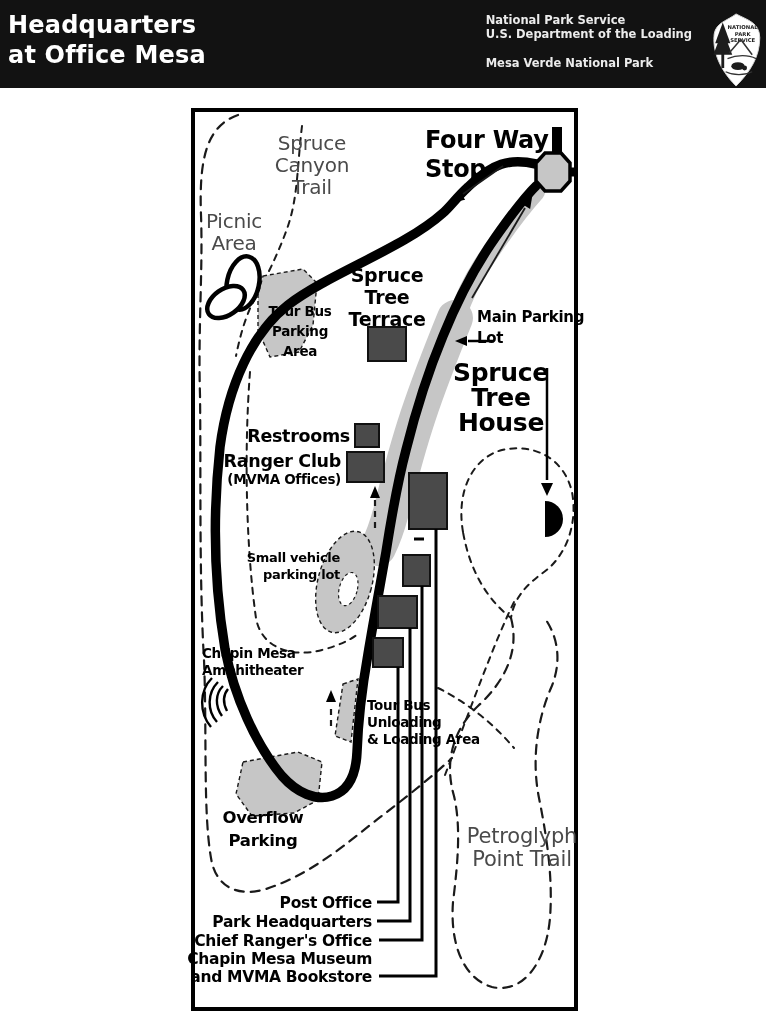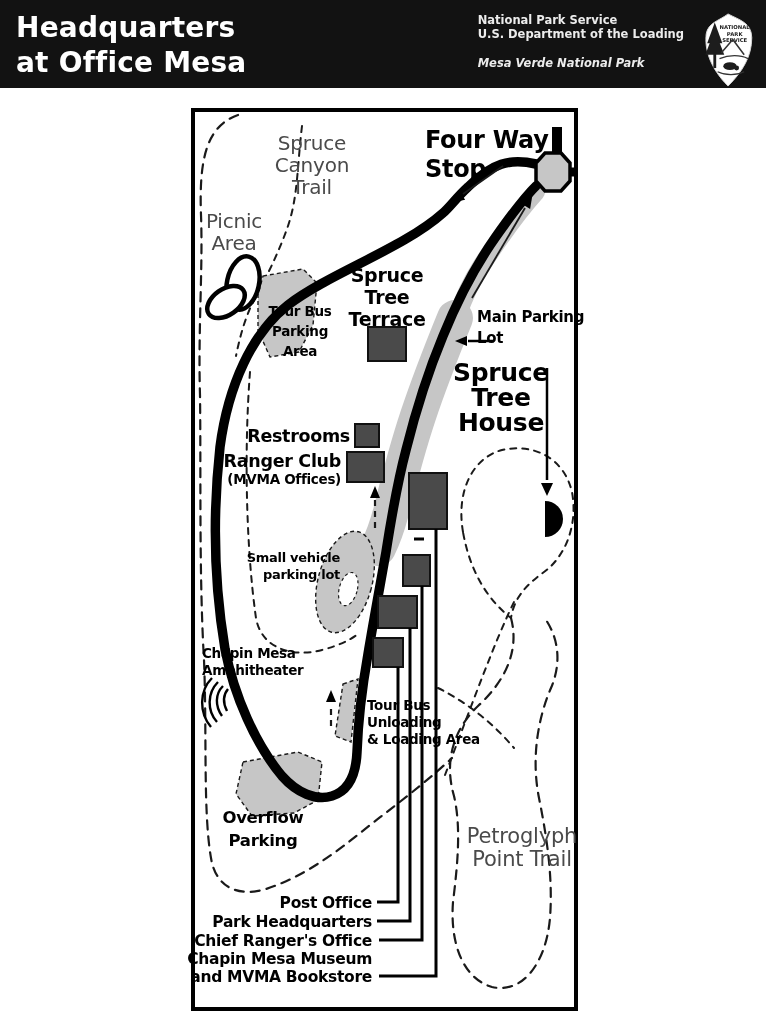--- a/index.html
+++ b/index.html
@@ -5,25 +5,25 @@
   html,body{margin:0;padding:0;}
   body{
     width:766px;height:1030px;position:relative;background:#ffffff;
     font-family:"DejaVu Sans","Liberation Sans",sans-serif;overflow:hidden;
   }
   .header{
     position:absolute;top:0;left:0;width:766px;height:88px;background:#121212;
     color:#fff;display:flex;justify-content:space-between;box-sizing:border-box;
   }
   .header-title{
-    padding:10px 0 0 16px;font-size:28px;font-weight:bold;line-height:1.25;letter-spacing:.2px;
+    padding:10px 0 0 8px;font-size:24px;font-weight:bold;line-height:1.25;letter-spacing:.2px;
   }
-  .header-right{display:flex;gap:16px;padding:13px 8px 0 0;}
+  .header-right{display:flex;gap:16px;padding:13px 0 0 0;}
   .agency{font-size:11.5px;font-weight:bold;line-height:1.25;color:#ececec;}
-  .park-name{margin-top:14px;font-style:italic;}
+  .park-name{margin-top:14px;}
   .map-svg{position:absolute;top:0;left:0;}
   text{font-family:"DejaVu Sans","Liberation Sans",sans-serif;}
   .b{font-weight:bold;fill:#000;letter-spacing:-0.3px;}
   .g{fill:#4a4a4a;letter-spacing:-0.2px;}
   .trail{fill:none;stroke:#1a1a1a;stroke-width:2.2;stroke-dasharray:9 7;stroke-linecap:round;}
   .trail2{fill:none;stroke:#1a1a1a;stroke-width:2;stroke-dasharray:6 6;stroke-linecap:round;}
   .road{fill:none;stroke:#000;stroke-width:9.5;stroke-linejoin:round;stroke-linecap:round;}
   .park-area{fill:#c6c6c6;stroke:#1a1a1a;stroke-width:1.4;stroke-dasharray:4 3;}
   .park-band{fill:none;stroke:#c6c6c6;stroke-linecap:round;}
   .bldg{fill:#4a4a4a;stroke:#111;stroke-width:2;}

